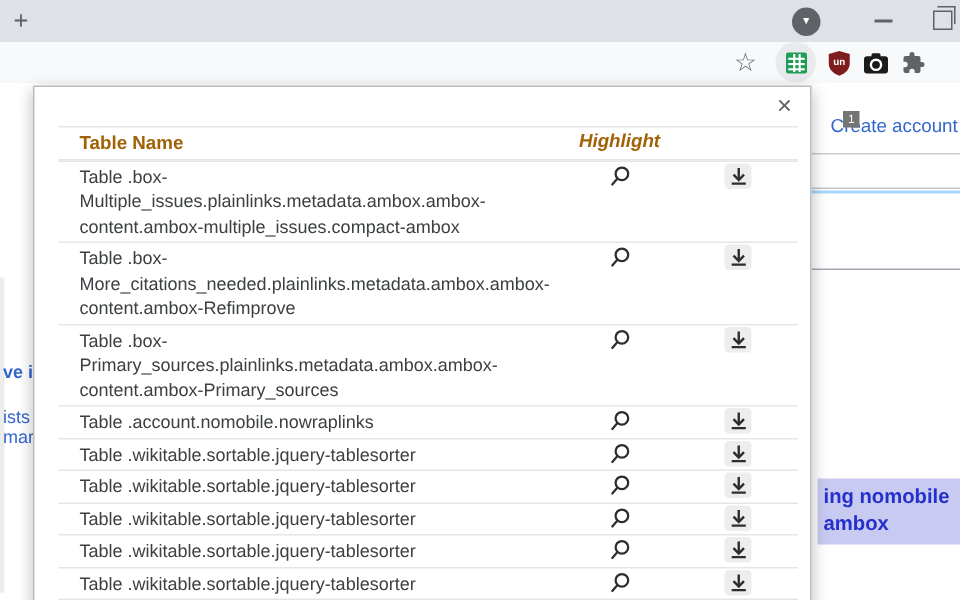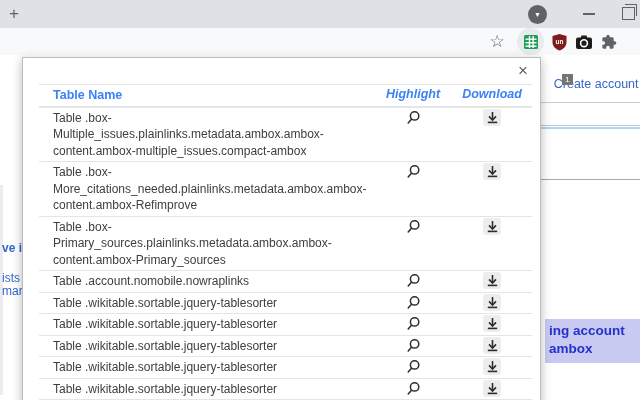--- a/index.html
+++ b/index.html
@@ -41,21 +41,21 @@
   .hr2b{position:absolute;left:528px;top:72px;width:112px;height:2px;background:#a7d7f9;}
   .hr3{position:absolute;left:528px;top:124px;width:112px;height:1px;background:#a2a9b1;}
   .hl-block{position:absolute;left:545px;top:264px;width:95px;height:44px;background:#c9caf1;
     color:#2330cc;font-weight:bold;font-size:13.5px;line-height:18px;padding:3px 0 0 4px;box-sizing:border-box;white-space:nowrap;}
   
   .popup{position:absolute;left:22px;top:57px;width:519px;height:360px;background:#fff;
     border:1px solid #bcbcbc;box-shadow:0 3px 10px rgba(0,0,0,.28);box-sizing:border-box;z-index:10;}
   .popup-close{position:absolute;right:12px;top:4px;font-size:17px;color:#5f6368;cursor:default;line-height:18px;}
   .tbl{margin:26px 8px 0 16px;font-size:12px;color:#3c4043;}
   .trow{display:grid;grid-template-columns:335px 78px 80px;border-top:1px solid #e4e5e7;align-items:start;}
-  .trow.hdr{font-weight:bold;font-size:12.5px;color:#3b82f6;}
+  .trow.hdr{font-weight:bold;font-size:12.5px;color:#a16207;}
   .trow.hdr{border-bottom:1px solid #e4e5e7;}
   .cell-name{padding:2px 4px 2px 14px;line-height:16.5px;overflow-wrap:break-word;word-wrap:break-word;}
   .cell-ic{display:flex;justify-content:center;padding-top:1px;}
   .hdr .cell-ic{padding:2px 0;justify-content:center;font-style:italic;}
   .icbtn{width:18px;height:17px;display:flex;align-items:center;justify-content:center;border-radius:3px;}
   .dlbtn{background:#ededed;}
   svg{display:block;}
 </style>
 </head>
 <body>
@@ -121,33 +121,32 @@
   <div class="hr1"></div>
   <div class="hr2"></div>
   <div class="hr2b"></div>
   <div class="hr3"></div>
 
   <div class="frag frag-b" style="left:2px;top:186px;">ve it</div>
   <div class="frag" style="left:2px;top:216px;">ists</div>
   <div class="frag" style="left:2px;top:229px;text-align:center;">mar</div>
 
   <div class="hl-block">
-    <div>ing account</div>
+    <div>ing nomobile</div>
     <div>ambox</div>
   </div>
 </div>
 
 <div class="popup">
   <div class="popup-close">×</div>
 
   <div class="tbl">
     <div class="trow hdr">
       <div class="cell-name">Table Name</div>
       <div class="cell-ic">Highlight</div>
-      <div class="cell-ic">Download</div>
     </div>
 
     <div class="trow">
         <div class="cell-name">Table .box-Multiple_issues.plainlinks.metadata.ambox.ambox-content.ambox-multiple_issues.compact-ambox</div>
         <div class="cell-ic">
           <span class="icbtn">
             <svg width="15" height="15" viewBox="0 0 15 15">
               <circle cx="8.6" cy="5.9" r="4.2" fill="none" stroke="#2d2d2d" stroke-width="1.5"></circle>
               <line x1="5.5" y1="9.2" x2="2.2" y2="13" stroke="#2d2d2d" stroke-width="1.5" stroke-linecap="round"></line>
             </svg>

